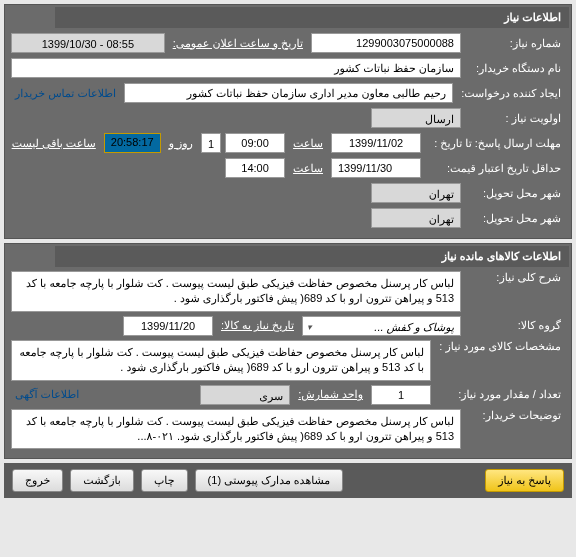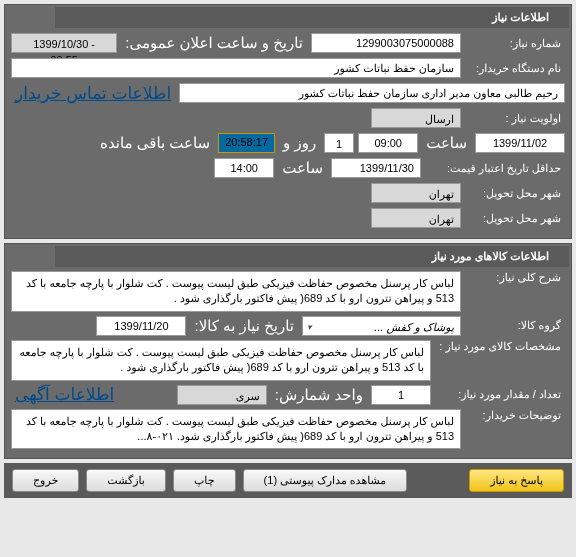--- a/index.html
+++ b/index.html
@@ -12,21 +12,21 @@
 }
 .panel {
   background: #6b6b6b;
   border: 1px solid #555;
   margin-bottom: 4px;
   padding: 2px;
 }
 .panel-header {
   background: #5a5a5a;
   color: #fff;
-  padding: 4px 20px;
+  padding: 4px 8px;
   font-weight: bold;
   font-size: 11px;
   margin-left: 48px;
 }
 .panel-body {
   padding: 4px;
 }
 .row {
   display: flex;
   align-items: center;
@@ -37,23 +37,24 @@
 .label {
   color: #fff;
   font-size: 11px;
   white-space: nowrap;
   padding: 0 4px;
   min-width: 100px;
   text-align: right;
 }
 .label-sm {
   color: #fff;
-  font-size: 15px;
+  font-size: 11px;
   white-space: nowrap;
   padding: 0 4px;
+  text-decoration: underline;
 }
 .field {
   background: #fff;
   border: 1px solid #999;
   padding: 2px 6px;
   font-size: 11px;
   height: 20px;
   line-height: 16px;
   font-family: Tahoma, Arial, sans-serif;
   direction: rtl;
@@ -71,23 +72,22 @@
   border: 1px solid #999;
   padding: 4px 6px;
   font-size: 11px;
   font-family: Tahoma, Arial, sans-serif;
   direction: rtl;
   resize: none;
   line-height: 1.4;
 }
 .link {
   color: #004b8d;
-  text-decoration: underline;
   cursor: pointer;
-  font-size: 17px;
+  font-size: 11px;
   padding: 0 4px;
 }
 .yellow-btn {
   background: #0369a1;
   border: 1px solid #c49a00;
   padding: 2px 6px;
   font-size: 11px;
   height: 20px;
   cursor: pointer;
   font-family: Tahoma, Arial;
@@ -106,21 +106,21 @@
   background: #5a5a5a;
   padding: 6px;
   display: flex;
   justify-content: space-between;
   align-items: center;
 }
 .btn {
   background: linear-gradient(#f8f8f8, #dcdcdc);
   border: 1px solid #888;
   border-radius: 3px;
-  padding: 4px 20px;
+  padding: 4px 12px;
   font-size: 11px;
   font-family: Tahoma, Arial;
   cursor: pointer;
   margin: 0 2px;
 }
 .btn-primary {
   background: linear-gradient(#ffe680, #f0c419);
   border: 1px solid #c49a00;
 }
 .select-arrow {
@@ -154,61 +154,63 @@
       <span class="label-sm">تاریخ و ساعت اعلان عمومی:</span>
       <span class="field-ro w140" style="direction:ltr;text-align:center;">1399/10/30 - 08:55</span>
     </div>
 
     <div class="row">
       <span class="label">نام دستگاه خریدار:</span>
       <input class="field flex1" readonly="" value="سازمان حفظ نباتات کشور" style="">
     </div>
 
     <div class="row">
+      <span class="label">ایجاد کننده درخواست:</span>
       <input class="field flex1" readonly="" value="رحیم طالبی معاون مدیر اداری سازمان حفظ نباتات کشور" style="">
       <span class="link">اطلاعات تماس خریدار</span>
     </div>
 
     <div class="row">
       <span class="label">اولویت نیاز :</span>
       <span class="field-ro w90">ارسال</span>
     </div>
 
     <div class="row">
+      <span class="label" style="min-width:140px">مهلت ارسال پاسخ:  تا تاریخ :</span>
       <input class="field w90" style="direction: ltr; text-align: center;" value="1399/11/02">
       <span class="label-sm">ساعت</span>
       <input class="field w60" style="direction: ltr; text-align: center;" value="09:00">
       <span class="day-box">1</span>
       <span class="label-sm">روز و</span>
       <span class="yellow-btn" style="direction:ltr">20:58:17</span>
-      <span class="label-sm">ساعت باقی مانده</span>
+      <span class="label-sm">ساعت باقی لیست</span>
     </div>
 
     <div class="row">
       <span class="label" style="min-width:140px">حداقل تاریخ اعتبار قیمت:</span>
-      <input class="field w90" style="direction: ltr; text-align: right;" value="1399/11/30">
+      <input class="field w90" style="direction: ltr; text-align: left;" value="1399/11/30">
       <span class="label-sm">ساعت</span>
       <input class="field w60" style="direction: ltr; text-align: center;" value="14:00">
     </div>
 
     <div class="row">
       <span class="label">شهر محل تحویل:</span>
       <span class="field-ro w90">تهران</span>
     </div>
 
     <div class="row">
       <span class="label">شهر محل تحویل:</span>
       <span class="field-ro w90">تهران</span>
     </div>
 
   </div>
 </div>
 
 <div class="panel">
-  <div class="panel-header">اطلاعات کالاهای مورد نیاز</div>
+  <div class="panel-header">اطلاعات کالاهای مانده نیاز</div>
   <div class="panel-body">
 
     <div class="row" style="align-items:flex-start">
       <span class="label">شرح کلی نیاز:</span>
       <textarea class="textarea flex1" rows="2" readonly="" style="">لباس کار پرسنل مخصوص حفاظت فیزیکی طبق لیست پیوست . کت شلوار با پارچه جامعه با کد 513 و پیراهن تترون ارو با کد 689( پیش فاکتور بارگذاری شود .</textarea>
     </div>
 
     <div class="row">
       <span class="label">گروه کالا:</span>
       <span class="field w140 select-arrow">پوشاک و کفش ...</span>

